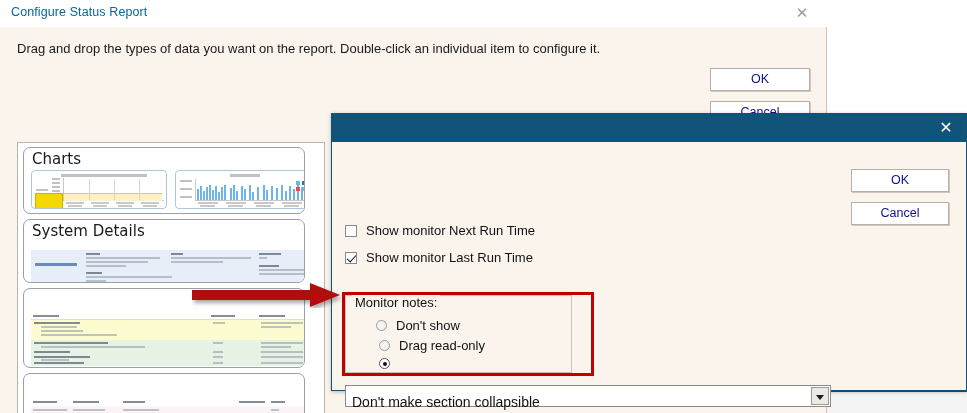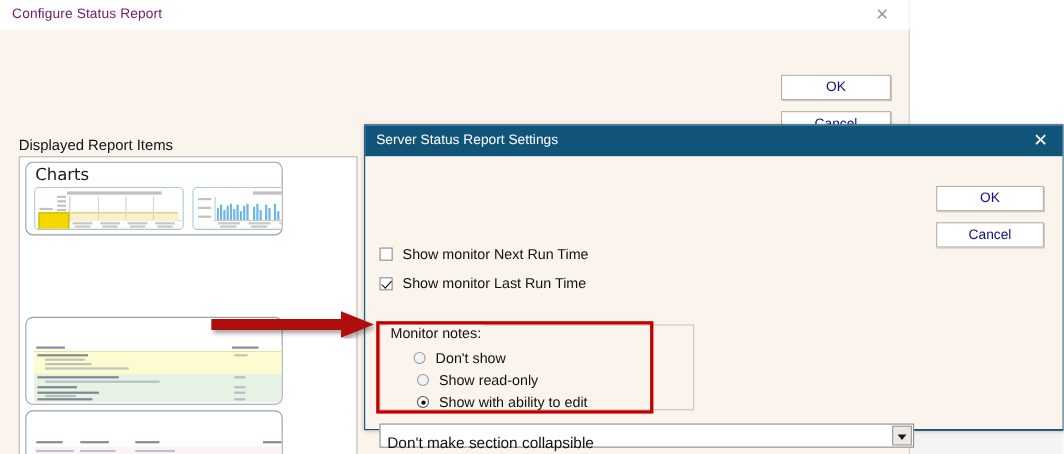--- a/index.html
+++ b/index.html
@@ -26,21 +26,21 @@
     box-sizing:border-box;
     border-right:1px solid #c9c3bb;
   }
   #dlg1-titlebar{
     position:absolute;left:0;top:0;width:827px;height:27px;
     background:#ffffff;
     box-sizing:border-box;
   }
   #dlg1-title{
     position:absolute;left:11px;top:5px;
-    font-size:12.5px;color:#701a75;
+    font-size:12.5px;color:#0369a1;
     letter-spacing:.1px;
   }
   #dlg1-close{
     position:absolute;right:16px;top:4px;width:18px;height:18px;
     color:#9a9a9a;font-size:15px;line-height:18px;text-align:center;
     cursor:pointer;font-family:"DejaVu Sans",sans-serif;
   }
   #dlg1-body{
     position:absolute;left:0;top:27px;width:826px;height:386px;
     background:#faf4ed;
@@ -64,21 +64,21 @@
   #label-displayed{left:17px;top:97px;}
   #label-available{left:366px;top:97px;}
 
   
   #displayed-listbox{
     position:absolute;left:17px;top:115px;width:308px;height:280px;
     background:#ffffff;border:1px solid #b9b4ad;box-sizing:border-box;
     overflow:hidden;
   }
   .report-item{
-    position:absolute;left:5px;width:234px;
+    position:absolute;left:5px;width:282px;
     background:#ffffff;border:1px solid #9aa0a6;border-radius:7px;
     box-sizing:border-box;overflow:hidden;
   }
   .report-item-title{
     position:absolute;left:8px;top:2px;
     font-size:15px;color:#1a1a1a;
     font-family:"DejaVu Sans", sans-serif;
   }
   .thumb{position:absolute;overflow:hidden;}
 
@@ -145,21 +145,21 @@
   #dlg2-ok{position:absolute;left:519px;top:27px;width:98px;height:23px;line-height:21px;}
   #dlg2-cancel{position:absolute;left:519px;top:60px;width:98px;height:23px;line-height:21px;}
 
   
   #notes-highlight{
     position:absolute;left:10px;top:150px;width:252px;height:84px;
     border:3px solid #c00000;box-sizing:border-box;z-index:5;
     pointer-events:none;
   }
   #notes-group{
-    position:absolute;left:13px;top:153px;width:286px;height:78px;
+    position:absolute;left:13px;top:153px;width:227px;height:78px;
     border:1px solid #c9c3bb;box-sizing:border-box;background:#faf4ed;text-align:center;
   }
   #notes-legend{
     position:absolute;left:6px;top:-1px;font-size:13px;color:#111;
     background:#faf4ed;padding:0 3px;
   }
   .radio-row{position:absolute;display:flex;align-items:center;cursor:pointer;}
   .radio{
     width:11px;height:11px;flex:0 0 11px;border-radius:50%;
     border:1px solid #9a9a9a;background:#f3f3f3;position:relative;box-sizing:border-box;
@@ -209,26 +209,26 @@
 <div id="dlg-configure">
 
   <div id="dlg1-titlebar">
     <div id="dlg1-title">Configure Status Report</div>
     <div id="dlg1-close">✕</div>
   </div>
 
   <div id="dlg1-body">
 
     <div id="dlg1-instructions">
+      <div>Drag and drop the types of data you want on the report.  Double-click an individual item to configure it.</div>
     </div>
 
     <div class="btn" id="dlg1-ok">OK</div>
     <div class="btn" id="dlg1-cancel">Cancel</div>
 
-    <div class="col-label" id="label-displayed">Displayed Report Items</div>
     <div class="col-label" id="label-available">Available Report Items</div>
 
     <div id="displayed-listbox">
 
       <div class="report-item" style="top:4px;height:67px;">
         <div class="report-item-title">Charts</div>
         <div class="thumb" style="left:7px;top:22px;width:281px;height:40px;">
 
           <div class="mini-chart" style="left:0;top:0;width:136px;height:39px;">
             <div class="mini-title" style="left:22%;"></div>
@@ -299,20 +299,42 @@
             <div class="mini-xlab" style="left:50px;top:31px;width:20px;"></div>
             <div class="mini-xlab" style="left:52px;top:34px;width:15px;"></div>
             <div class="mini-xlab" style="left:78px;top:31px;width:20px;"></div>
             <div class="mini-xlab" style="left:80px;top:34px;width:15px;"></div>
             <div class="mini-xlab" style="left:106px;top:31px;width:20px;"></div>
             <div class="mini-xlab" style="left:108px;top:34px;width:15px;"></div>
           </div>
         </div>
       </div>
 
+      <div class="report-item" style="top:76px;height:64px;">
+        <div class="report-item-title">System Details</div>
+        <div class="thumb" style="left:7px;top:24px;width:281px;height:38px;">
+          <div class="band" style="left:0;top:6px;width:281px;height:32px;background:#e8eef7;"></div>
+          <div class="tl-blue" style="left:4px;top:19px;width:42px;height:3px;"></div>
+          <div class="tl-dark" style="left:55px;top:9px;width:14px;"></div>
+          <div class="tl" style="left:55px;top:13px;width:74px;"></div>
+          <div class="tl" style="left:55px;top:17px;width:62px;"></div>
+          <div class="tl" style="left:55px;top:21px;width:40px;"></div>
+          <div class="tl-dark" style="left:140px;top:9px;width:12px;"></div>
+          <div class="tl" style="left:140px;top:13px;width:80px;"></div>
+          <div class="tl" style="left:140px;top:17px;width:52px;"></div>
+          <div class="tl-dark" style="left:228px;top:9px;width:22px;"></div>
+          <div class="tl" style="left:228px;top:13px;width:8px;"></div>
+          <div class="tl-dark" style="left:228px;top:21px;width:20px;"></div>
+          <div class="tl" style="left:228px;top:25px;width:48px;"></div>
+          <div class="tl" style="left:228px;top:29px;width:46px;"></div>
+          <div class="tl-dark" style="left:55px;top:28px;width:16px;"></div>
+          <div class="tl" style="left:55px;top:32px;width:86px;"></div>
+          <div class="tl" style="left:55px;top:36px;width:20px;"></div>
+        </div>
+      </div>
 
       <div class="report-item" style="top:145px;height:80px;">
         <div class="thumb" style="left:7px;top:25px;width:281px;height:52px;">
           <div class="band" style="left:0;top:0;width:281px;height:4px;background:#ffffff;"></div>
           <div class="tl-dark" style="left:2px;top:1px;width:26px;"></div>
           <div class="tl-dark" style="left:180px;top:1px;width:24px;"></div>
           <div class="tl-dark" style="left:228px;top:1px;width:26px;"></div>
           <div class="band" style="left:0;top:5px;width:281px;height:20px;background:#fdfbd0;border-top:1px solid #e8e3a8;"></div>
           <div class="tl-dark" style="left:3px;top:8px;width:46px;"></div>
           <div class="tl" style="left:10px;top:12px;width:36px;"></div>
@@ -368,21 +390,20 @@
     </filter>
   </defs>
   <g filter="url(#arrowShadow)">
     <polygon points="0,8 118,8 118,1 148,13 118,25 118,18 0,18" fill="#b01010"></polygon>
   </g>
 </svg>
 
 <div id="dlg-serversettings">
 
   <div id="dlg2-titlebar">
-    <div id="dlg2-title">Server Status Report Settings</div>
     <div id="dlg2-close">✕</div>
   </div>
 
   <div id="dlg2-body">
 
 
     <div class="chk-row" style="left:13px;top:108px;width:400px;">
       <div class="chkbox checked"></div>
       <div class="chk-label">Show monitor Last Run Time</div>
     </div>
@@ -398,26 +419,25 @@
     <div id="notes-group">
       <div id="notes-legend">Monitor notes:</div>
 
       <div class="radio-row" style="left:30px;top:22px;">
         <div class="radio"></div>
         <div class="radio-label">Don't show</div>
       </div>
 
       <div class="radio-row" style="left:33px;top:42px;">
         <div class="radio"></div>
-        <div class="radio-label">Show read-only</div>
+        <div class="radio-label">Drag read-only</div>
       </div>
 
       <div class="radio-row" style="left:33px;top:62px;">
         <div class="radio selected"></div>
-        <div class="radio-label">Show with ability to edit</div>
       </div>
     </div>
 
     <div id="notes-highlight"></div>
 
     <div id="collapsible-combo">
       <div class="combo-text">Don't make section collapsible</div>
       <div id="combo-arrow-btn"></div>
     </div>
 

